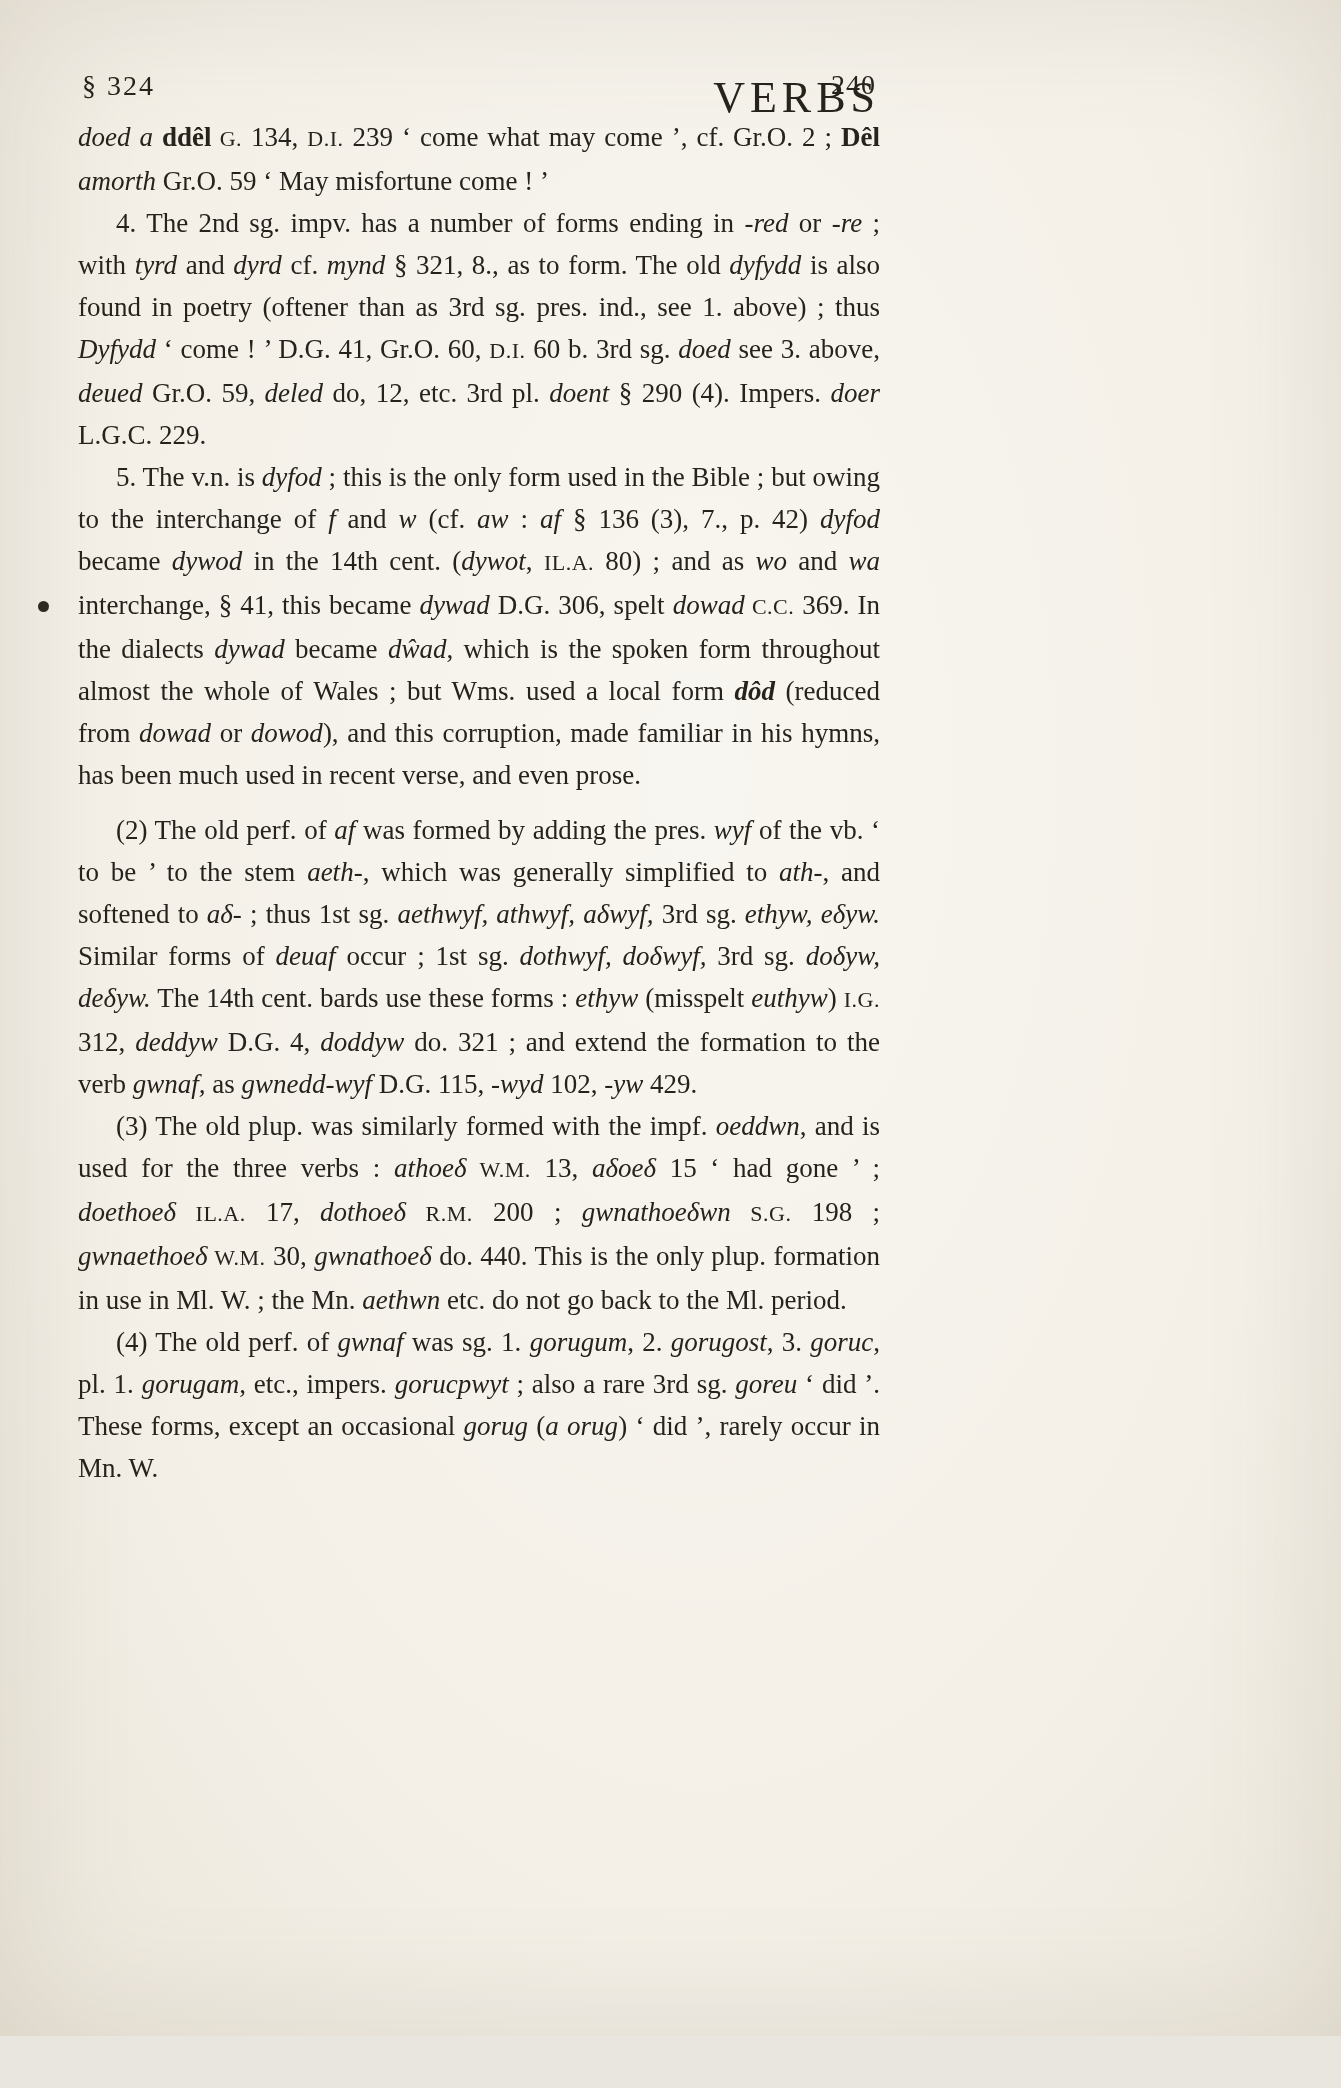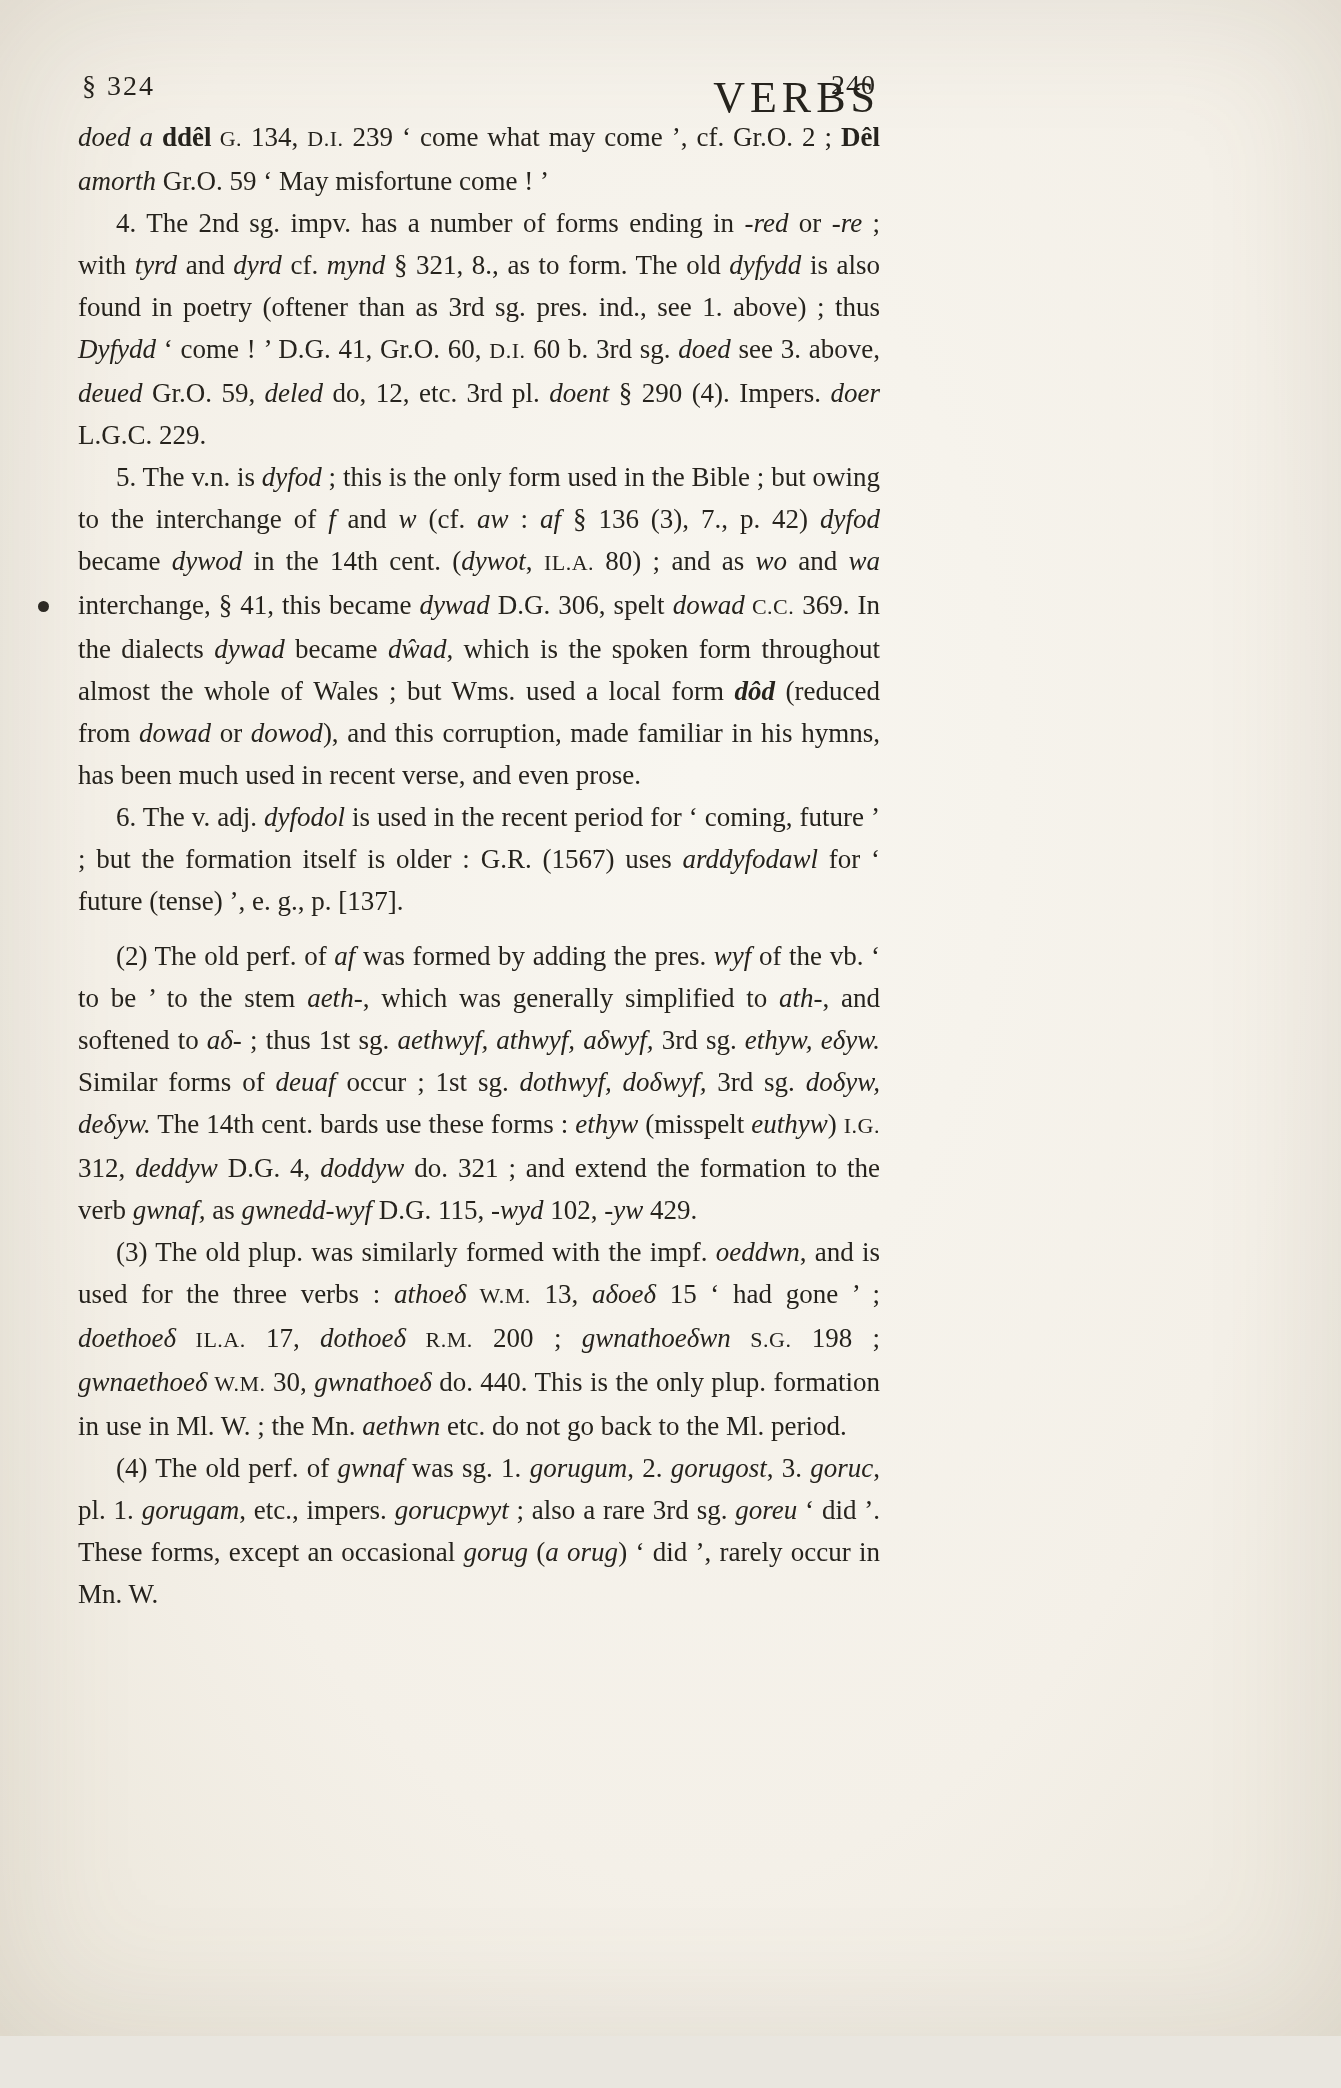--- a/index.html
+++ b/index.html
@@ -65,20 +65,19 @@
     <span class="hdr-center">VERBS</span>
     <span class="hdr-right">240</span>
   </header>
 
   <span class="ink-mark"></span>
 
   <main class="text-block" id="text-block">
       <p class="para"><span class="i">doed a </span><span class="b">ddêl</span><span class="sc"> G.</span><span> 134, </span><span class="sc">D.I.</span><span> 239 ‘ come what may come ’, cf. Gr.O. 2 ; </span><span class="b">Dêl</span><span class="i"> amorth </span><span>Gr.O. 59 ‘ May misfortune come ! ’</span></p>
       <p class="para indent"><span>4. The 2nd sg. impv. has a number of forms ending in </span><span class="i">-red</span><span> or </span><span class="i">-re</span><span> ; with </span><span class="i">tyrd</span><span> and </span><span class="i">dyrd</span><span> cf. </span><span class="i">mynd</span><span> § 321, 8., as to form.  The old </span><span class="i">dyfydd</span><span> is also found in poetry (oftener than as 3rd sg. pres. ind., see 1. above) ; thus </span><span class="i">Dyfydd</span><span> ‘ come ! ’ D.G. 41, Gr.O. 60, </span><span class="sc">D.I.</span><span> 60 b.  3rd sg. </span><span class="i">doed</span><span> see 3. above, </span><span class="i">deued</span><span> Gr.O. 59, </span><span class="i">deled</span><span> do, 12, etc.  3rd pl. </span><span class="i">doent</span><span> § 290 (4).  Impers. </span><span class="i">doer</span><span> L.G.C. 229.</span></p>
       <p class="para indent"><span>5. The v.n. is </span><span class="i">dyfod</span><span> ; this is the only form used in the Bible ; but owing to the interchange of </span><span class="i">f</span><span> and </span><span class="i">w</span><span> (cf. </span><span class="i">aw</span><span> : </span><span class="i">af</span><span> § 136 (3), 7., p. 42) </span><span class="i">dyfod</span><span> became </span><span class="i">dywod</span><span> in the 14th cent. (</span><span class="i">dywot</span><span>, </span><span class="sc">IL.A.</span><span> 80) ; and as </span><span class="i">wo</span><span> and </span><span class="i">wa</span><span> interchange, § 41, this became </span><span class="i">dywad</span><span> D.G. 306, spelt </span><span class="i">dowad</span><span class="sc"> C.C.</span><span> 369.  In the dialects </span><span class="i">dywad</span><span> became </span><span class="i">dŵad</span><span>, which is the spoken form throughout almost the whole of Wales ; but Wms. used a local form </span><span class="bi">dôd</span><span> (reduced from </span><span class="i">dowad</span><span> or </span><span class="i">dowod</span><span>), and this corruption, made familiar in his hymns, has been much used in recent verse, and even prose.</span></p>
-      <p class="para indent"><span>6. The v. adj. </span><span class="i">dyfodol</span><span> is used in the recent period for ‘ coming, future ’ ;  but the formation itself is older :  G.R. (1567) uses </span><span class="i">arddyfodawl</span><span> for ‘ future (tense) ’, e. g., p. [137].</span></p>
       <p class="para indent space"><span>(2) The old perf. of </span><span class="i">af</span><span> was formed by adding the pres. </span><span class="i">wyf</span><span> of the vb. ‘ to be ’ to the stem </span><span class="i">aeth-</span><span>, which was generally simplified to </span><span class="i">ath-</span><span>, and softened to </span><span class="i">aδ-</span><span> ; thus 1st sg. </span><span class="i">aethwyf, athwyf, aδwyf,</span><span> 3rd sg. </span><span class="i">ethyw, eδyw.</span><span>  Similar forms of </span><span class="i">deuaf</span><span> occur ; 1st sg. </span><span class="i">dothwyf, doδwyf,</span><span> 3rd sg. </span><span class="i">doδyw, deδyw.</span><span>  The 14th cent. bards use these forms : </span><span class="i">ethyw</span><span> (misspelt </span><span class="i">euthyw</span><span>) </span><span class="sc">I.G.</span><span> 312, </span><span class="i">deddyw</span><span> D.G. 4, </span><span class="i">doddyw</span><span> do. 321 ; and extend the formation to the verb </span><span class="i">gwnaf,</span><span> as </span><span class="i">gwnedd-wyf</span><span> D.G. 115, </span><span class="i">-wyd</span><span> 102, </span><span class="i">-yw</span><span> 429.</span></p>
       <p class="para indent"><span>(3) The old plup. was similarly formed with the impf. </span><span class="i">oeddwn</span><span>, and is used for the three verbs : </span><span class="i">athoeδ</span><span class="sc"> W.M.</span><span> 13, </span><span class="i">aδoeδ</span><span> 15 ‘ had gone ’ ; </span><span class="i">doethoeδ</span><span class="sc"> IL.A.</span><span> 17, </span><span class="i">dothoeδ</span><span class="sc"> R.M.</span><span> 200 ; </span><span class="i">gwnathoeδwn</span><span class="sc"> S.G.</span><span> 198 ; </span><span class="i">gwnaethoeδ</span><span class="sc"> W.M.</span><span> 30, </span><span class="i">gwnathoeδ</span><span> do. 440.  This is the only plup. formation in use in Ml. W. ; the Mn. </span><span class="i">aethwn</span><span> etc. do not go back to the Ml. period.</span></p>
       <p class="para indent"><span>(4) The old perf. of </span><span class="i">gwnaf</span><span> was sg. 1. </span><span class="i">gorugum</span><span>, 2. </span><span class="i">gorugost</span><span>, 3. </span><span class="i">goruc</span><span>, pl. 1. </span><span class="i">gorugam</span><span>, etc., impers. </span><span class="i">gorucpwyt</span><span> ; also a rare 3rd sg. </span><span class="i">goreu</span><span> ‘ did ’.  These forms, except an occasional </span><span class="i">gorug</span><span> (</span><span class="i">a orug</span><span>) ‘ did ’, rarely occur in Mn. W.</span></p>
     </main>
 
 
 </div>
 
 </body></html>

